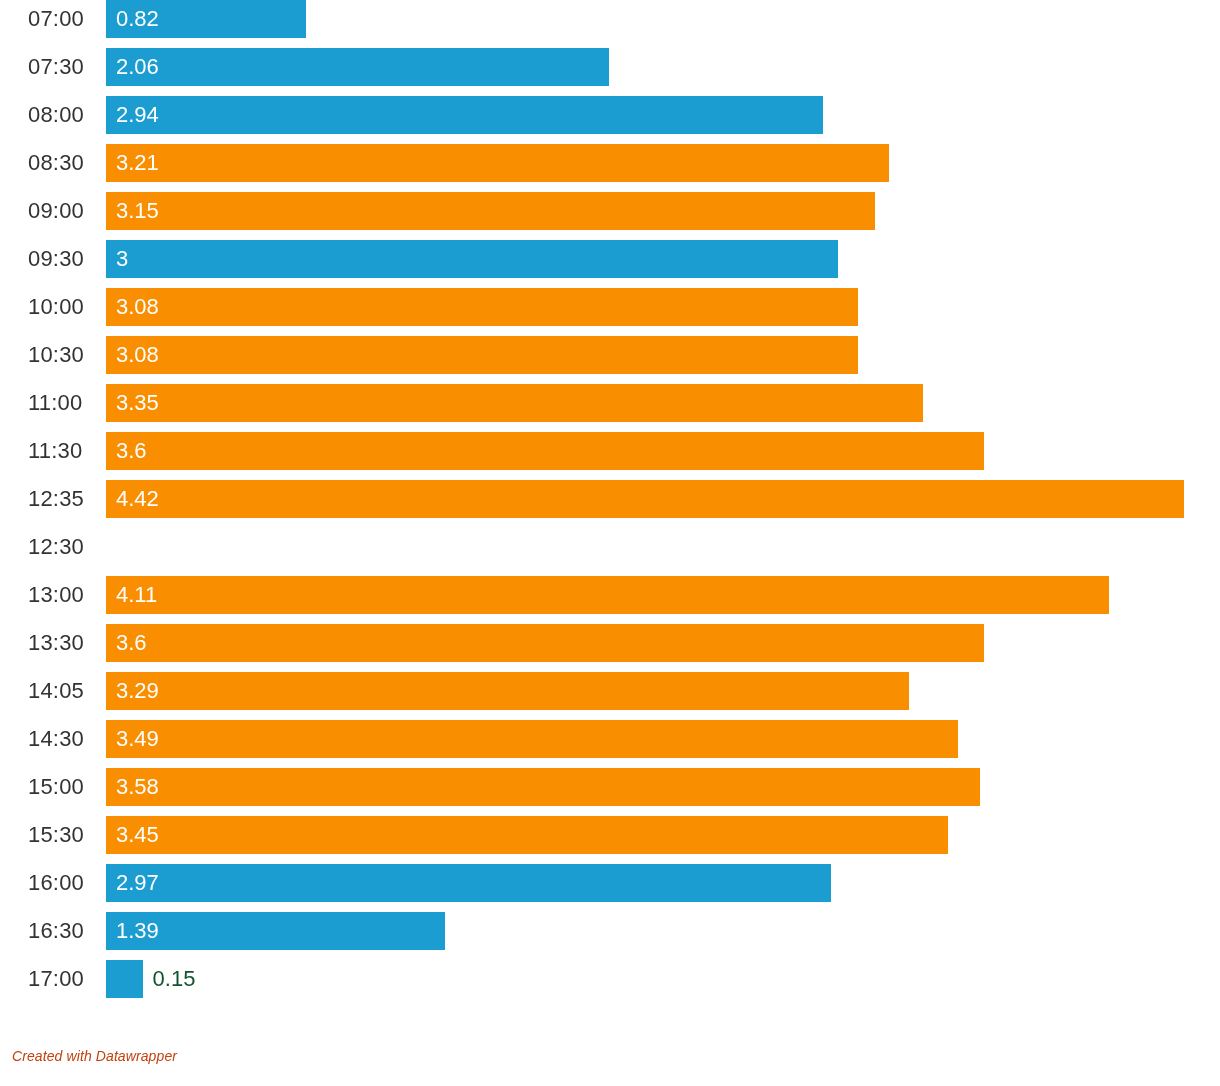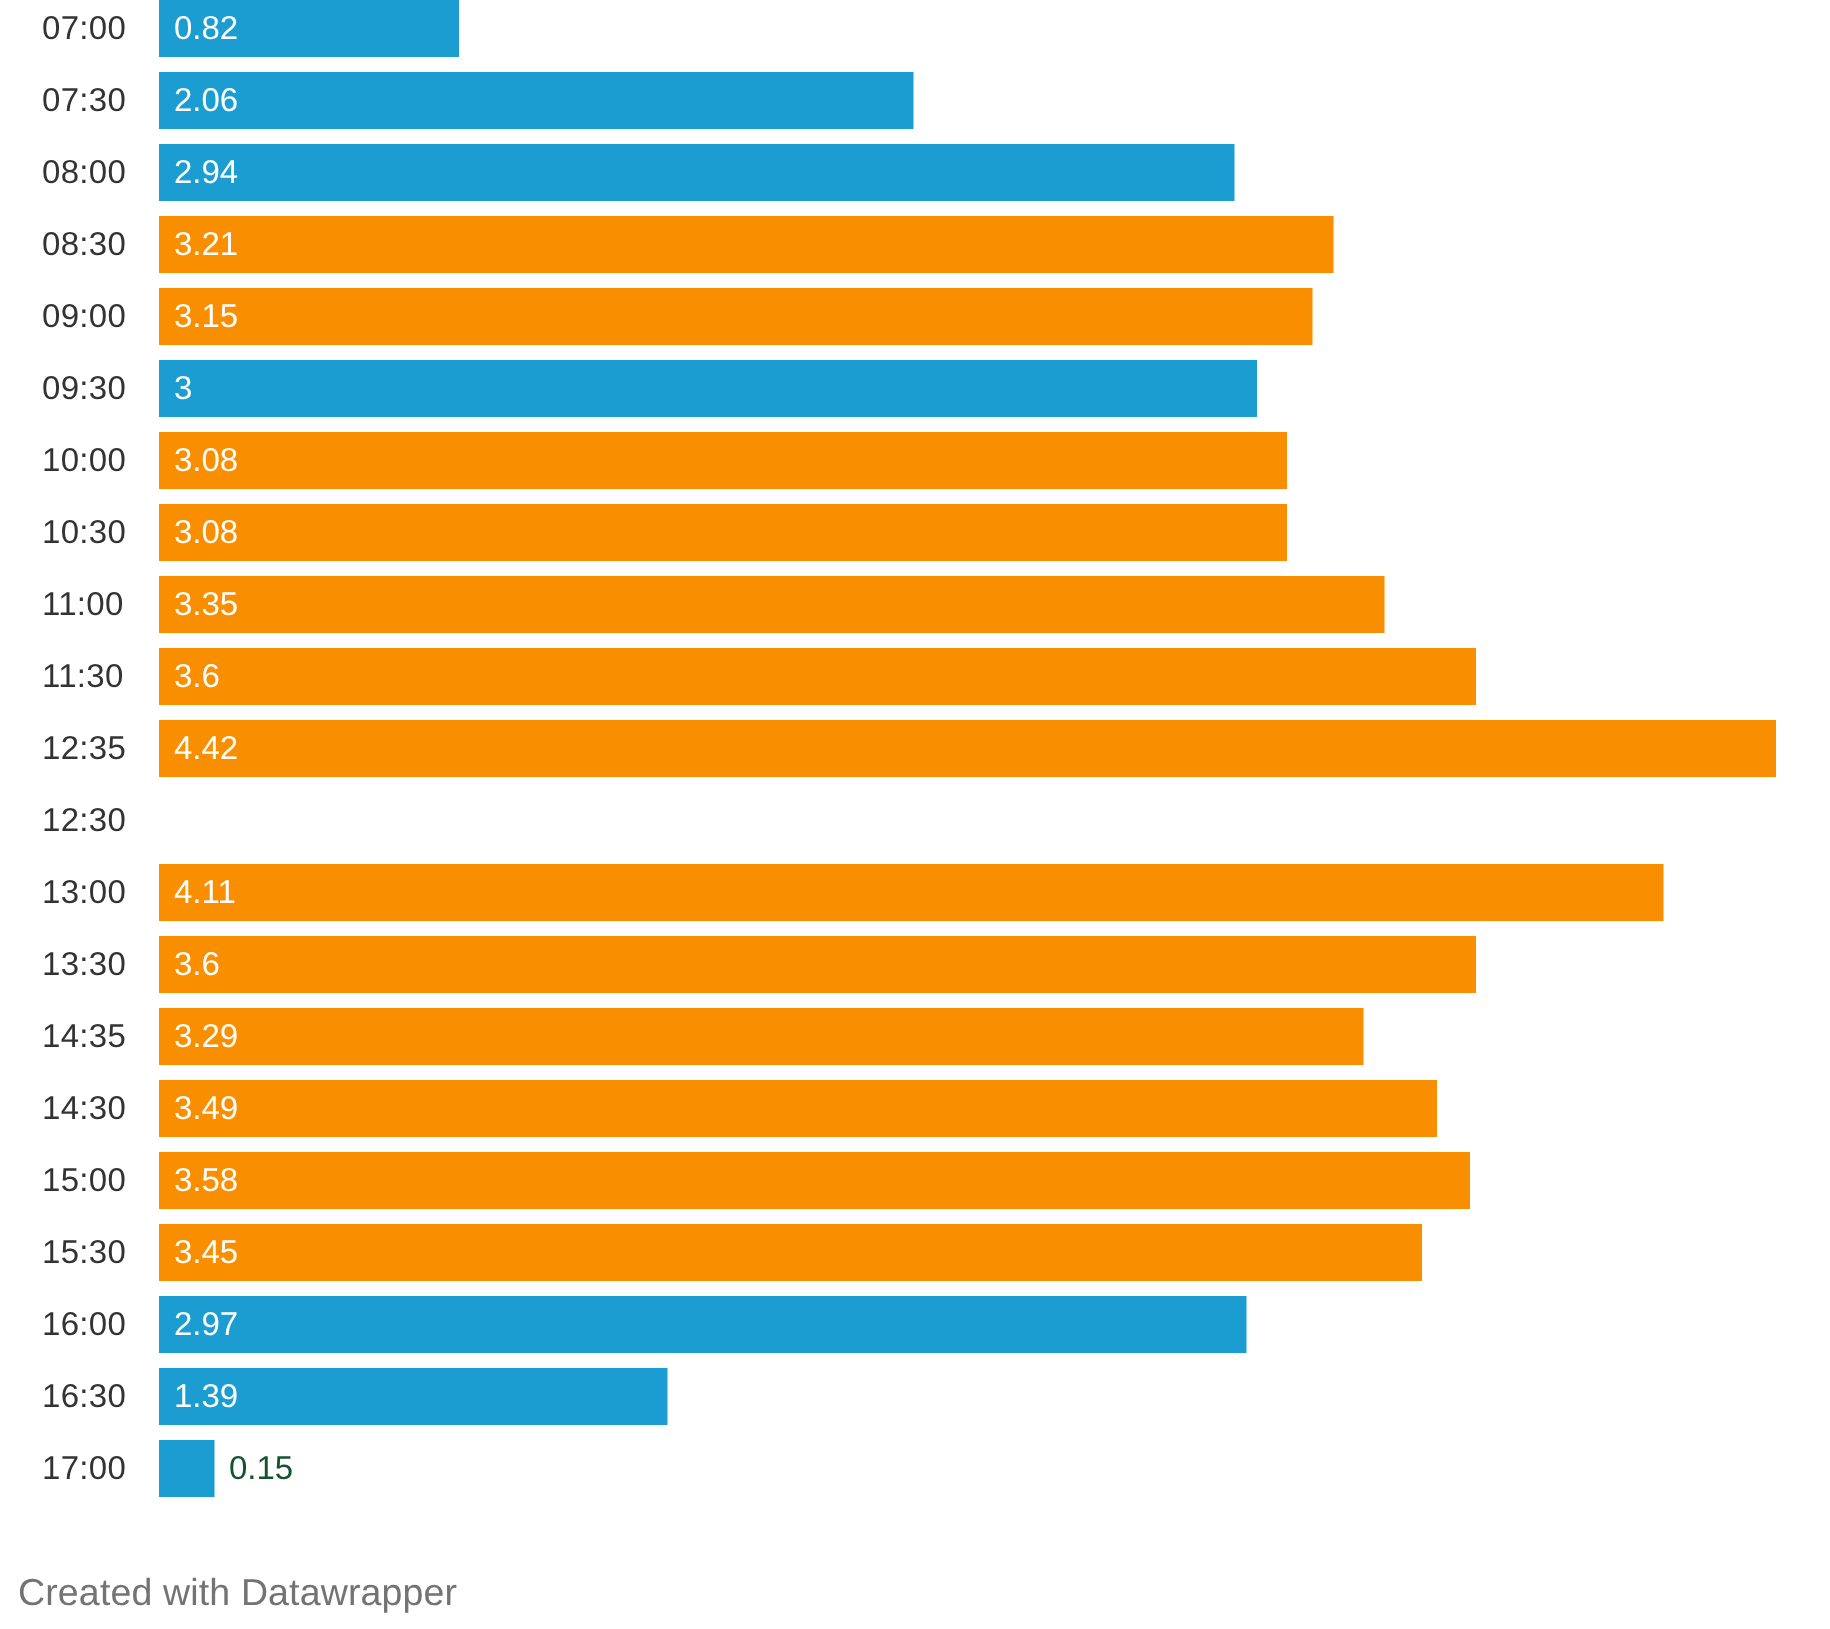--- a/index.html
+++ b/index.html
@@ -73,23 +73,24 @@
     left: 10px;
     color: #ffffff;
   }
   .bar-value.outside {
     color: #14532d;
   }
   #footer {
     position: absolute;
     left: 12px;
     top: 1048px;
-    font-size: 25px;
-    color: #737373;
+    font-size: 14px;
+    color: #c2410c;
     letter-spacing: 0.1px;
+    font-style: italic;
   }
 </style>
 </head>
 <body>
 
 <div id="chart-root">
   <div id="bars-area">
       <div class="bar-row">
         <div class="row-label">07:00</div>
         <div class="bar-track">
@@ -178,21 +179,21 @@
         </div>
       </div>
       <div class="bar-row">
         <div class="row-label">13:30</div>
         <div class="bar-track">
           <div class="bar orange" style="width: 878.4px;"></div>
           <div class="bar-value inside">3.6</div>
         </div>
       </div>
       <div class="bar-row">
-        <div class="row-label">14:35</div>
+        <div class="row-label">14:05</div>
         <div class="bar-track">
           <div class="bar orange" style="width: 802.76px;"></div>
           <div class="bar-value inside">3.29</div>
         </div>
       </div>
       <div class="bar-row">
         <div class="row-label">14:30</div>
         <div class="bar-track">
           <div class="bar orange" style="width: 851.56px;"></div>
           <div class="bar-value inside">3.49</div>

